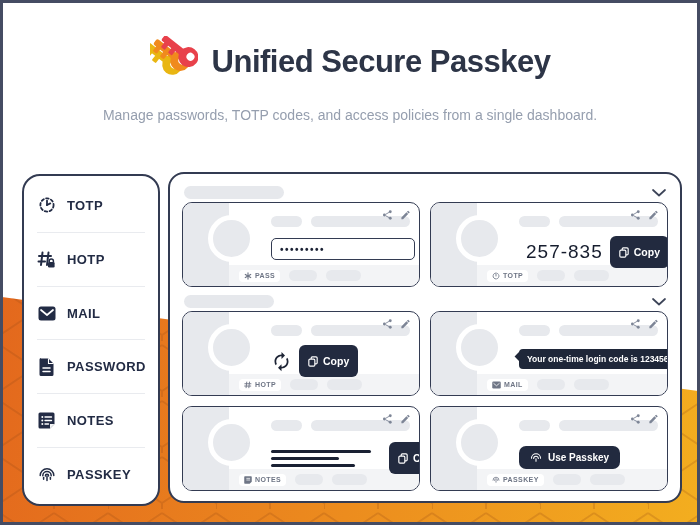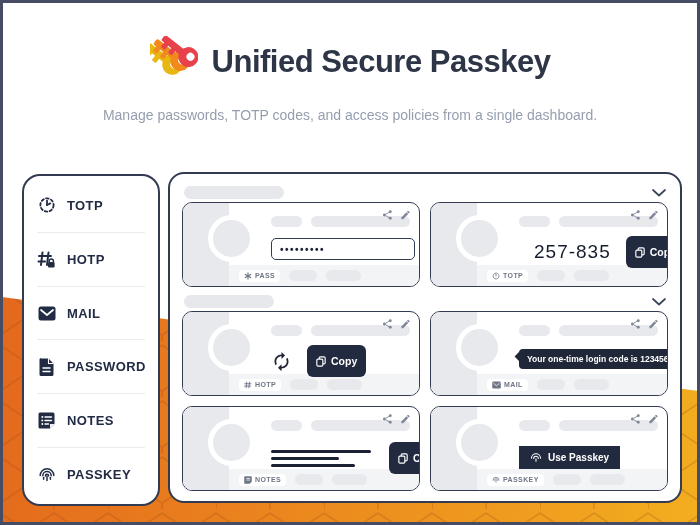--- a/index.html
+++ b/index.html
@@ -49,31 +49,31 @@
   .ph.sm { width:37px; } .ph.lg { width:120px; }
   .content-row { margin-top:11px; display:flex; align-items:center; gap:9px; }
 
   .pw-input { width:146px; height:22px; border:1.5px solid #333b52; border-radius:5px; background:#fff;
     font-family:"Liberation Sans",sans-serif; font-size:10px; font-weight:bold; color:#1a2133;
     letter-spacing:1.5px; padding:0 0 0 8px; }
   .copy-btn { display:inline-flex; align-items:center; gap:5px; height:22px; padding:16px 9px;
     background:#222a3f; color:#fff; border:none; border-radius:6px; font-family:"Liberation Sans",sans-serif;
     font-size:10.5px; font-weight:bold; cursor:pointer; }
   .code-text { font-size:19px; color:#161d2e; letter-spacing:1px; white-space:nowrap; }
-  .code-row { gap:15px; }
+  .code-row { gap:7px; }
   .totp .content-row { margin-top:9px; }
   .tooltip { position:relative; background:#1f2739; color:#fff; font-size:8.5px; font-weight:bold;
     padding:5px 8px; border-radius:4px; white-space:nowrap; margin-top:2px; }
   .tooltip::before { content:""; position:absolute; left:-3px; top:4px; width:7px; height:7px;
     background:#1f2739; transform:rotate(45deg); }
   .note-lines { display:flex; flex-direction:column; gap:4px; width:100px; }
   .note-lines i { display:block; height:3px; border-radius:2px; background:#1a2133; }
   .note-lines i:nth-child(1){ width:100px; } .note-lines i:nth-child(2){ width:68px; } .note-lines i:nth-child(3){ width:84px; }
   .passkey-btn { display:inline-flex; align-items:center; gap:6px; height:23px; padding:0 11px;
-    background:#222a3f; color:#fff; border:none; border-radius:0; font-family:"Liberation Sans",sans-serif;
+    background:#222a3f; color:#fff; border:none; border-radius:7px; font-family:"Liberation Sans",sans-serif;
     font-size:10px; font-weight:bold; cursor:pointer; margin-top:4px; }
 
   .card-footer { position:absolute; left:0; right:0; bottom:0; height:21px; background:#f3f4f6;
     display:flex; align-items:center; gap:9px; padding-left:56px; z-index:2; }
   .type-badge { display:inline-flex; align-items:center; gap:3px; background:#fff; border-radius:4px;
     padding:2px 5px; font-size:7px; font-weight:bold; color:#6e7585; letter-spacing:0.4px; }
   .ph.f1 { width:28px; } .ph.f2 { width:35px; }
 </style>
 </head>
 <body>

